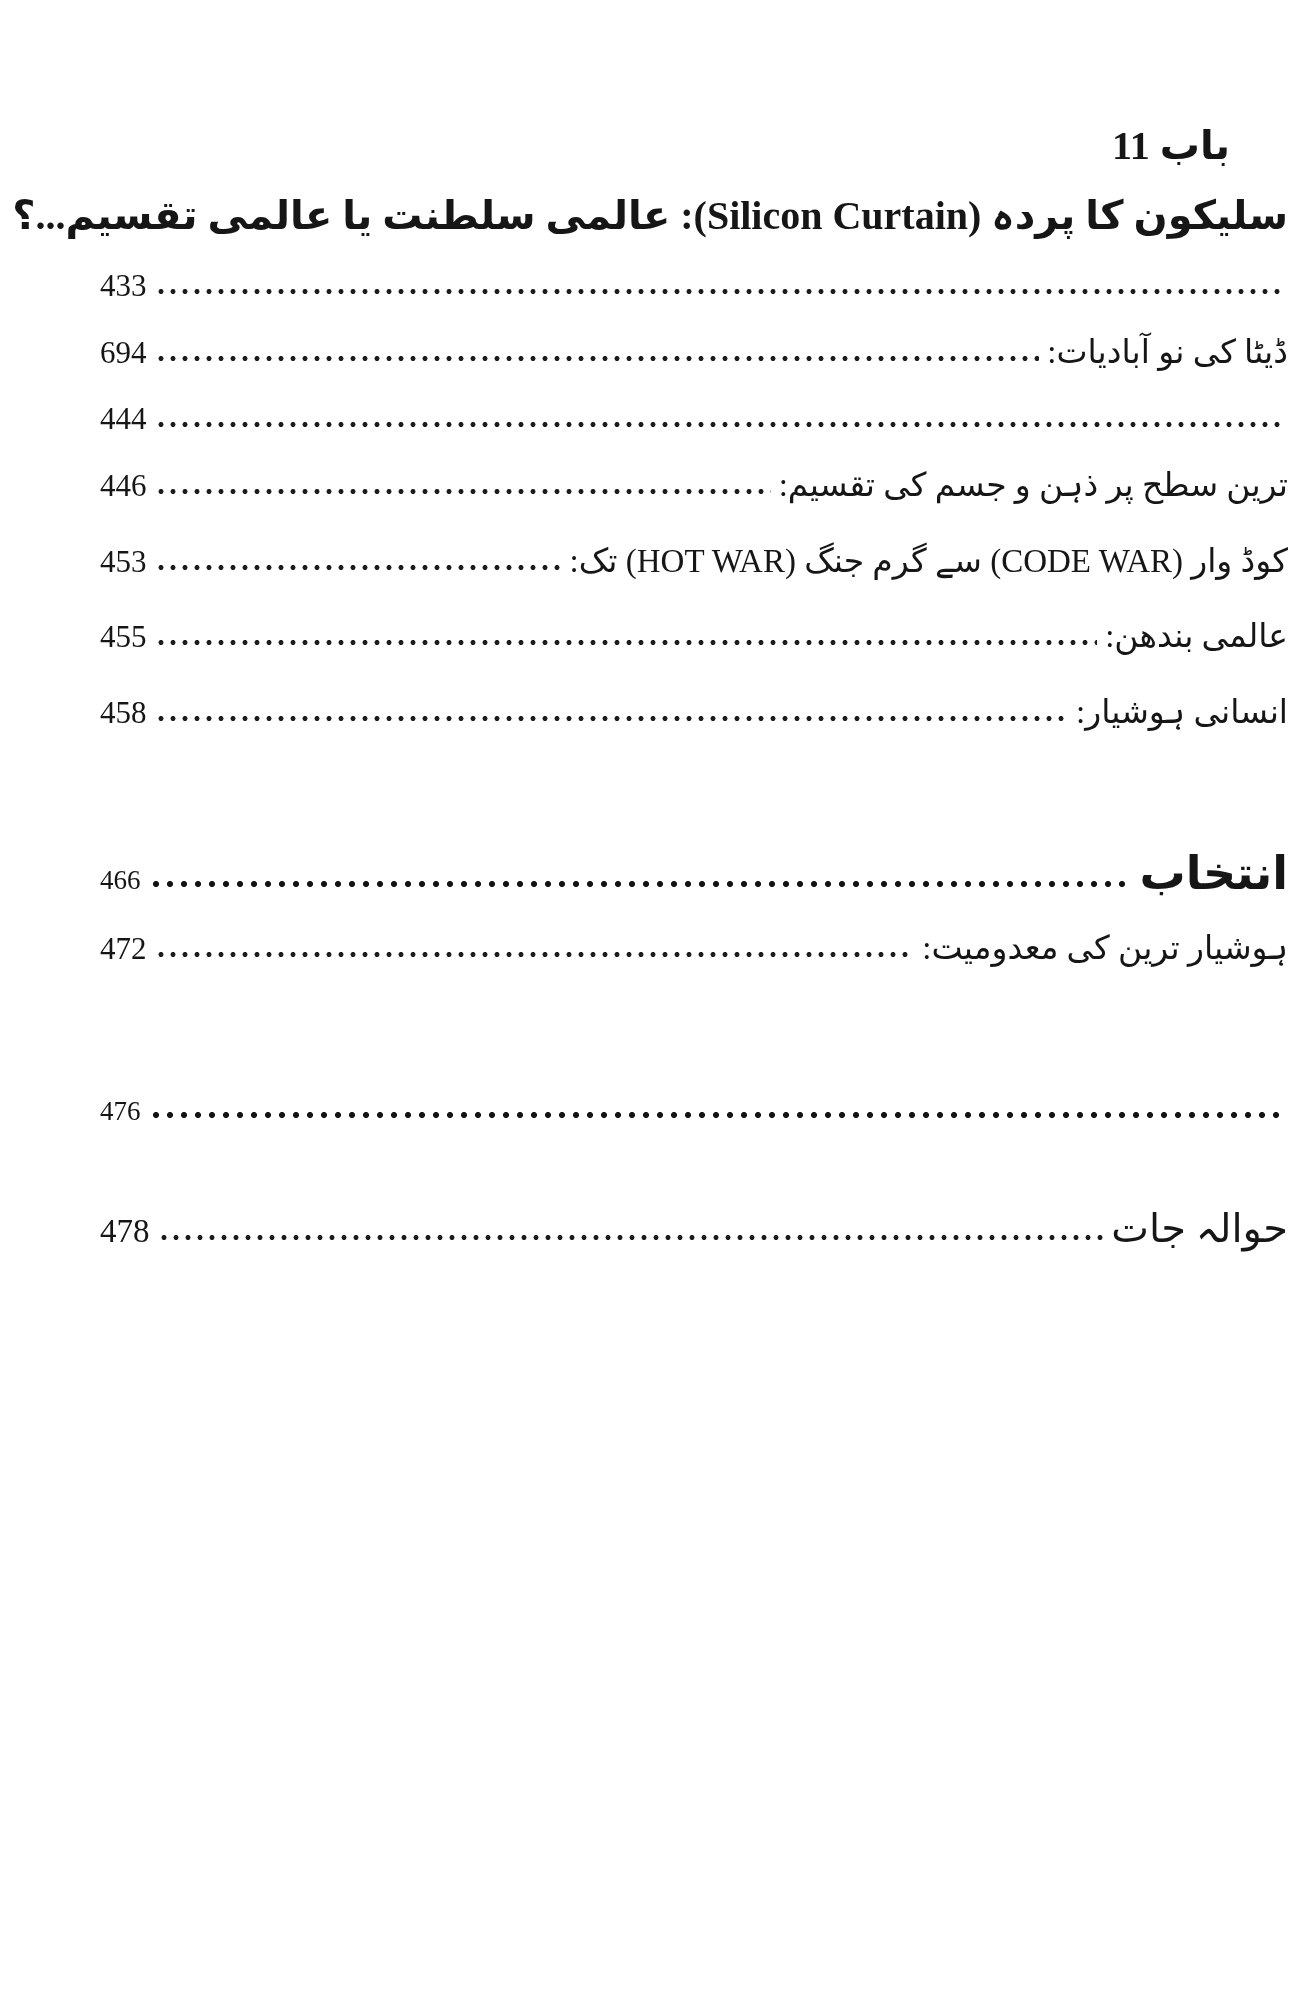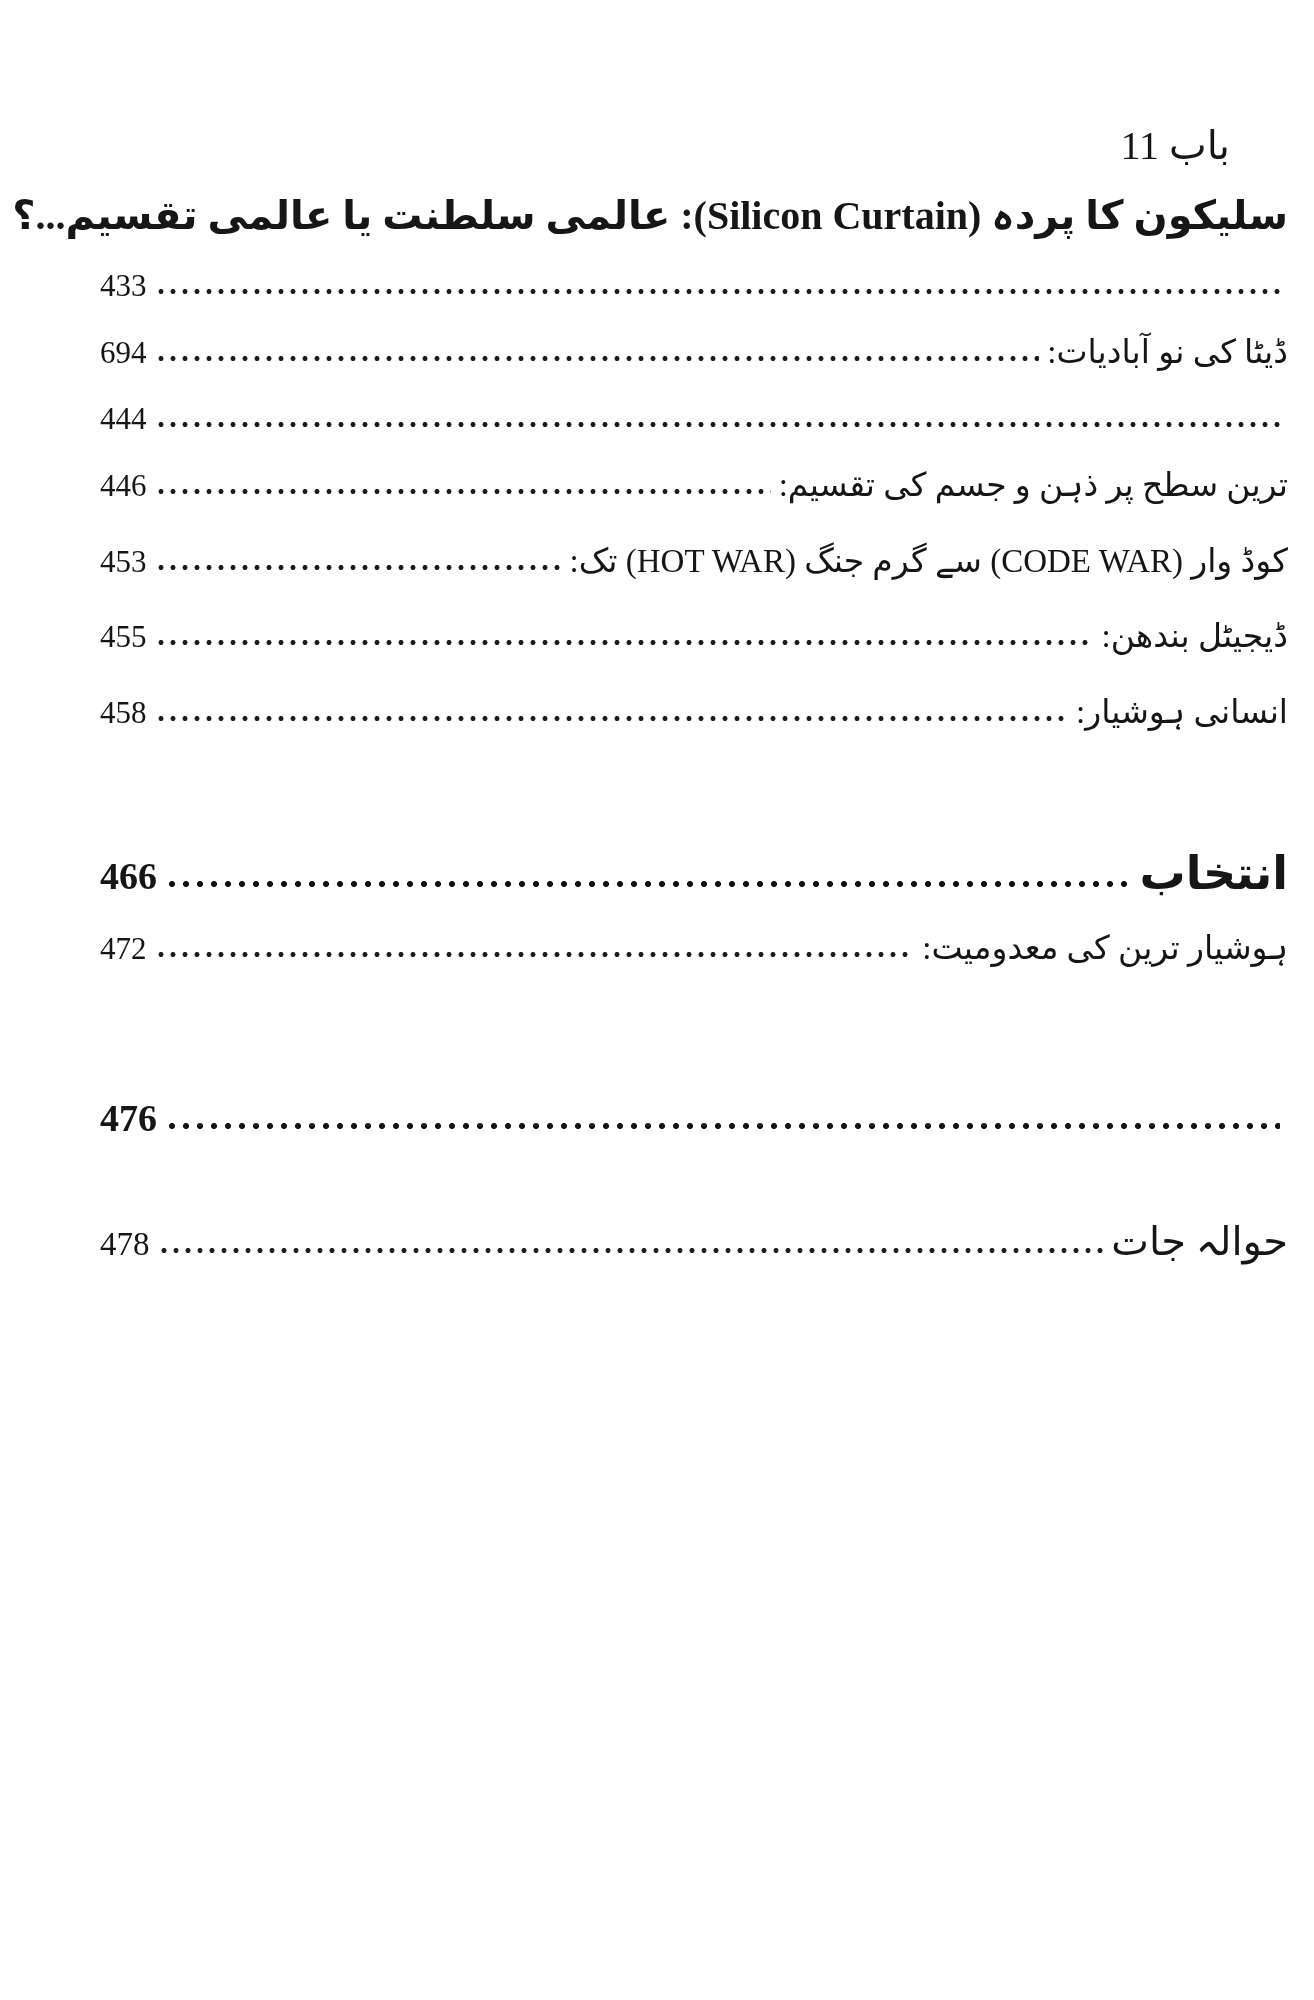--- a/index.html
+++ b/index.html
@@ -18,21 +18,21 @@
     box-sizing: border-box;
     width: 1314px;
     height: 2000px;
     padding: 118px 26px 40px 100px;
     background: #ffffff;
   }
   .chapter-label {
     direction: rtl;
     text-align: right;
     margin: 0 58px 10px 0;
-    font-weight: 400;
+    font-weight: 700;
     font-size: 40px;
     line-height: 1.4;
     font-family: "Liberation Serif", "DejaVu Sans", serif;
   }
   .toc { width: 100%; }
   .row {
     display: flex;
     direction: rtl;
     align-items: baseline;
     margin: 0 0 22px 0;
@@ -63,21 +63,21 @@
     height: 10px;
     background-image: radial-gradient(circle, #141414 2.7px, rgba(0,0,0,0) 3.3px);
     background-size: 14px 10px;
   }
   
   .row.section .title { font-size: 33px; line-height: 1.62; }
   .row.section .num   { font-size: 31px; }
   
   .row.heading { margin-bottom: 14px; }
   .row.heading .title { font-size: 46px; line-height: 1.5; font-weight: 700; }
-  .row.heading .num   { font-size: 38px; font-weight: 700; }
+  .row.heading .num   { font-size: 27px; font-weight: 400; }
   
   .row.backmatter .title { font-size: 40px; line-height: 1.5; }
   .row.backmatter .num   { font-size: 33px; }
   
   .gap-md { margin-top: 72px; }
   .gap-lg { margin-top: 100px; }
   .gap-xl { margin-top: 120px; }
 </style>
 </head>
 <body style="color: rgb(22, 22, 22); background: rgb(255, 255, 255);">
@@ -114,21 +114,21 @@
     <span class="num">446</span>
   </div>
 
   <div class="row section">
     <span class="title">کوڈ وار (CODE WAR) سے گرم جنگ (HOT WAR) تک:</span>
     <span class="leader"></span>
     <span class="num">453</span>
   </div>
 
   <div class="row section">
-    <span class="title">ڈیجیٹل بندھن:</span>
+    <span class="title">عالمی بندھن:</span>
     <span class="leader"></span>
     <span class="num">455</span>
   </div>
 
   <div class="row section">
     <span class="title">انسانی ہوشیار:</span>
     <span class="leader"></span>
     <span class="num">458</span>
   </div>
 

